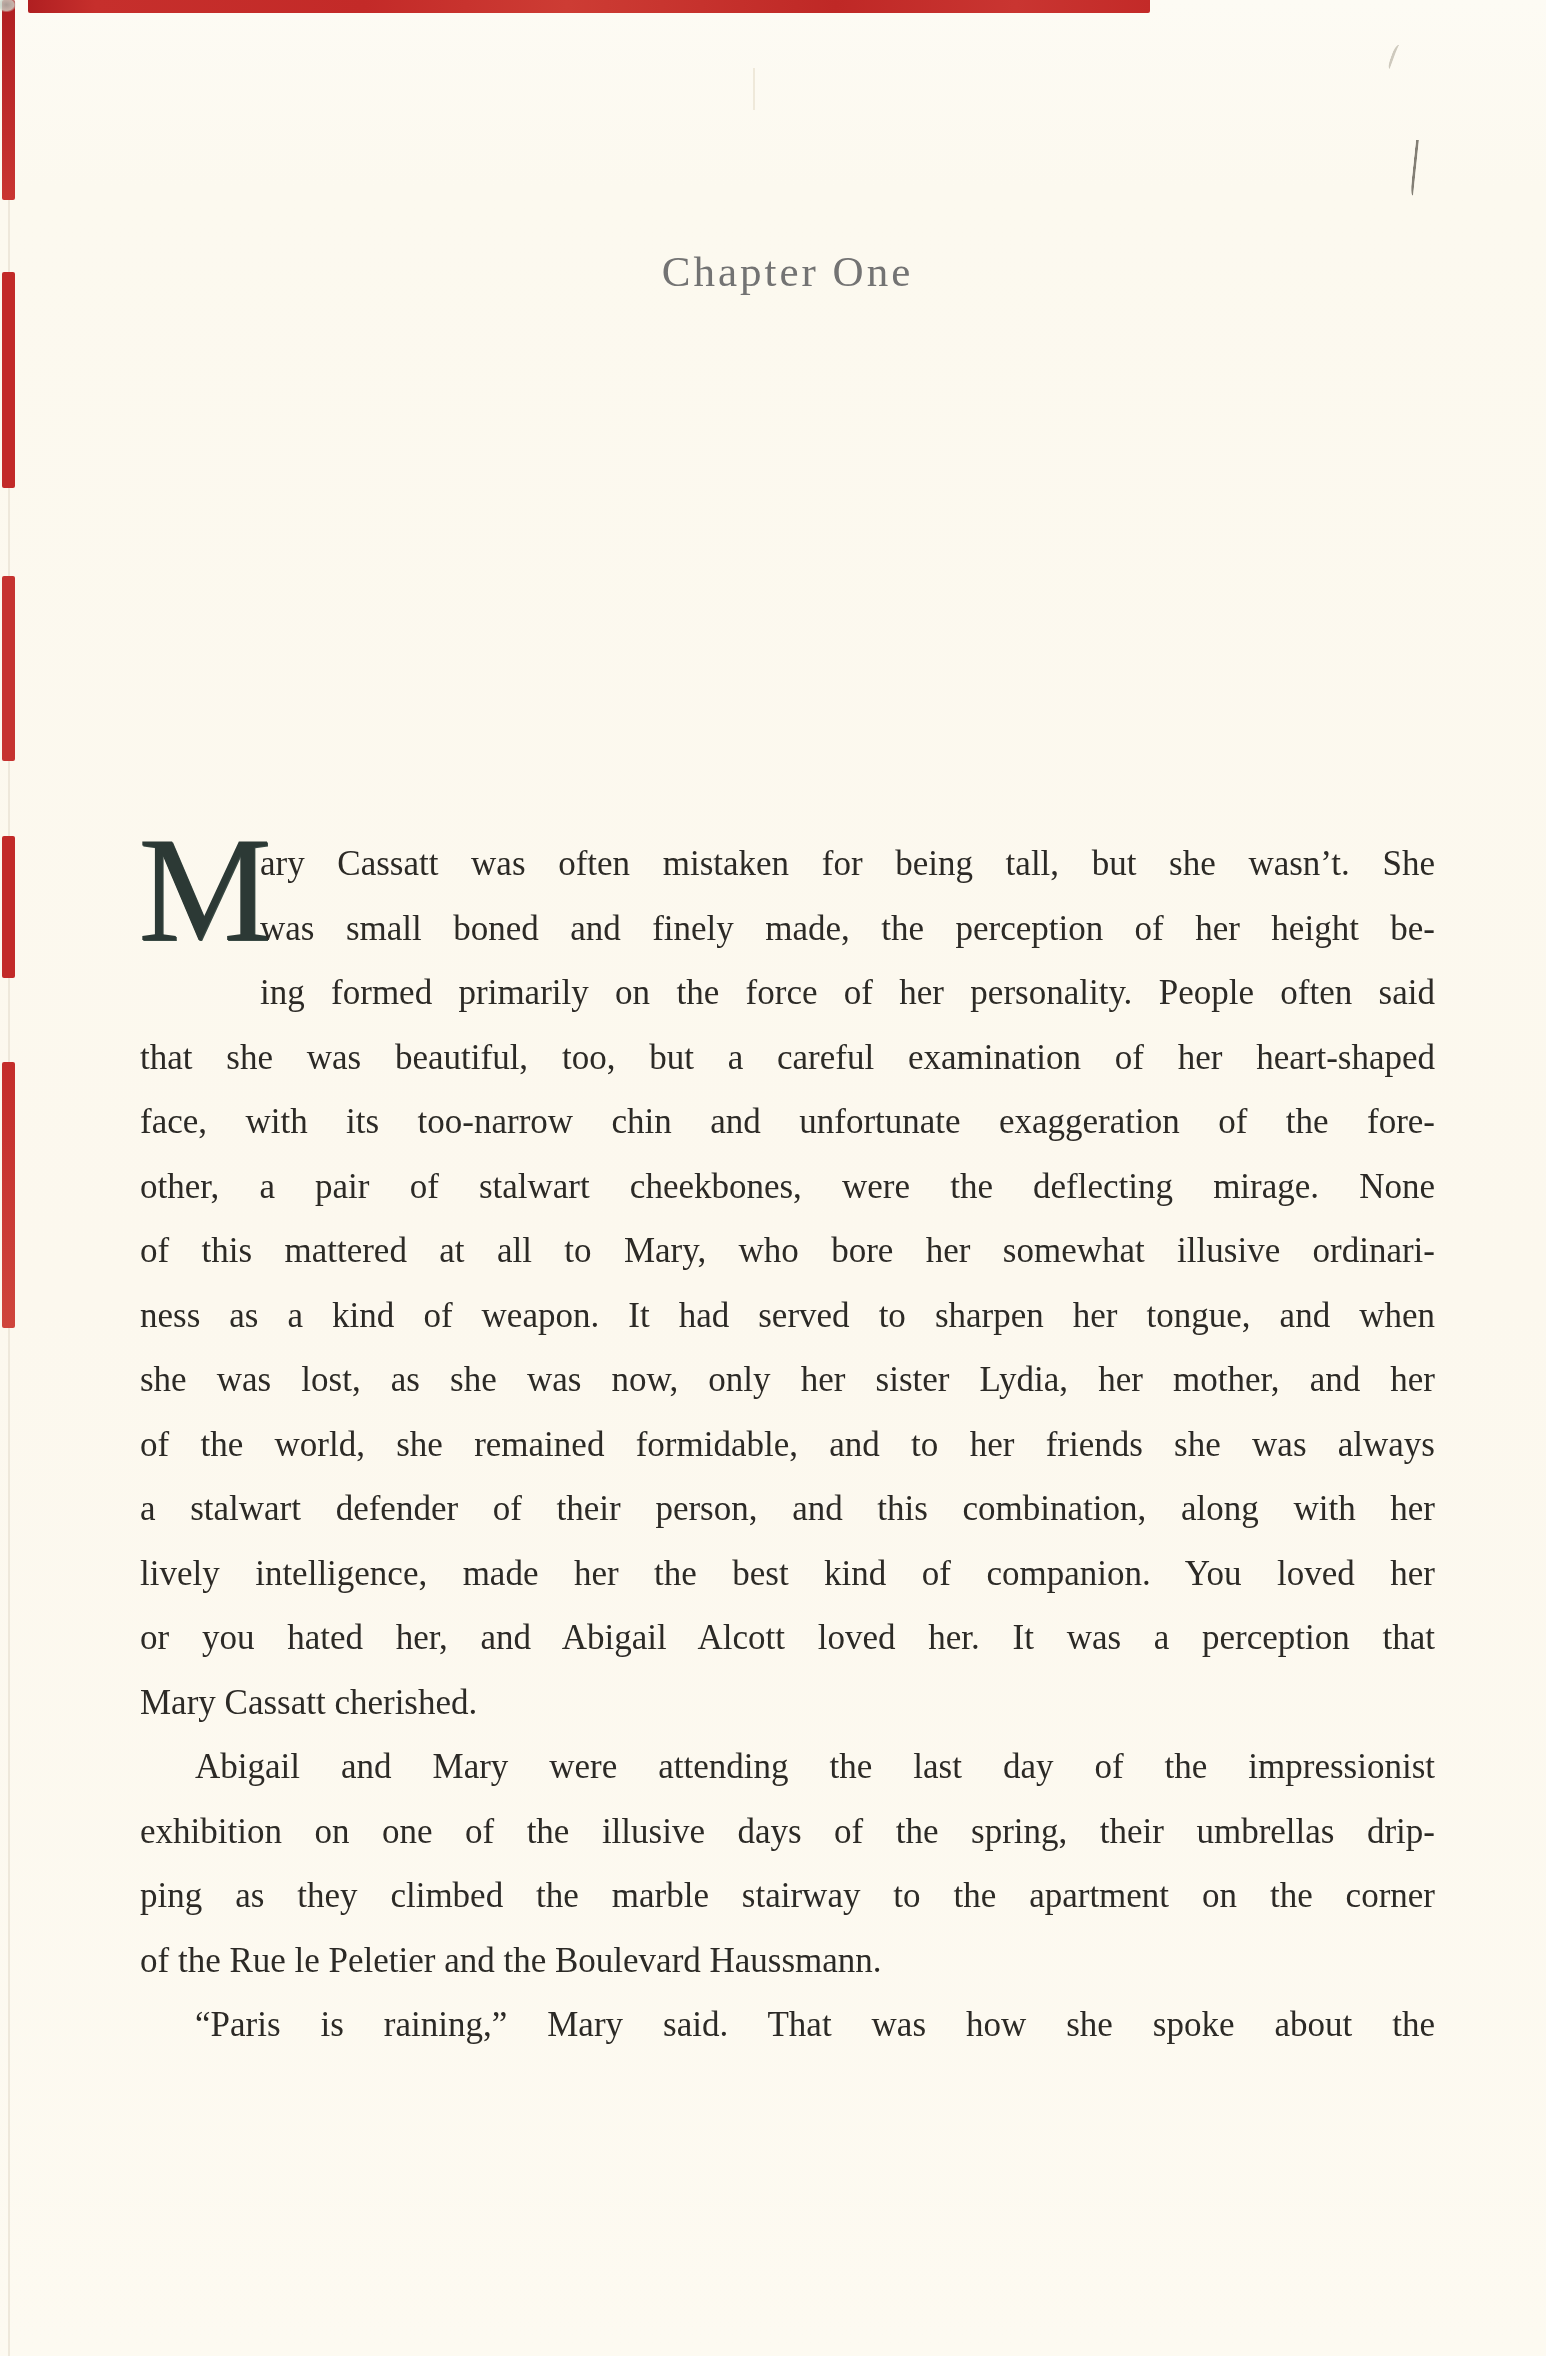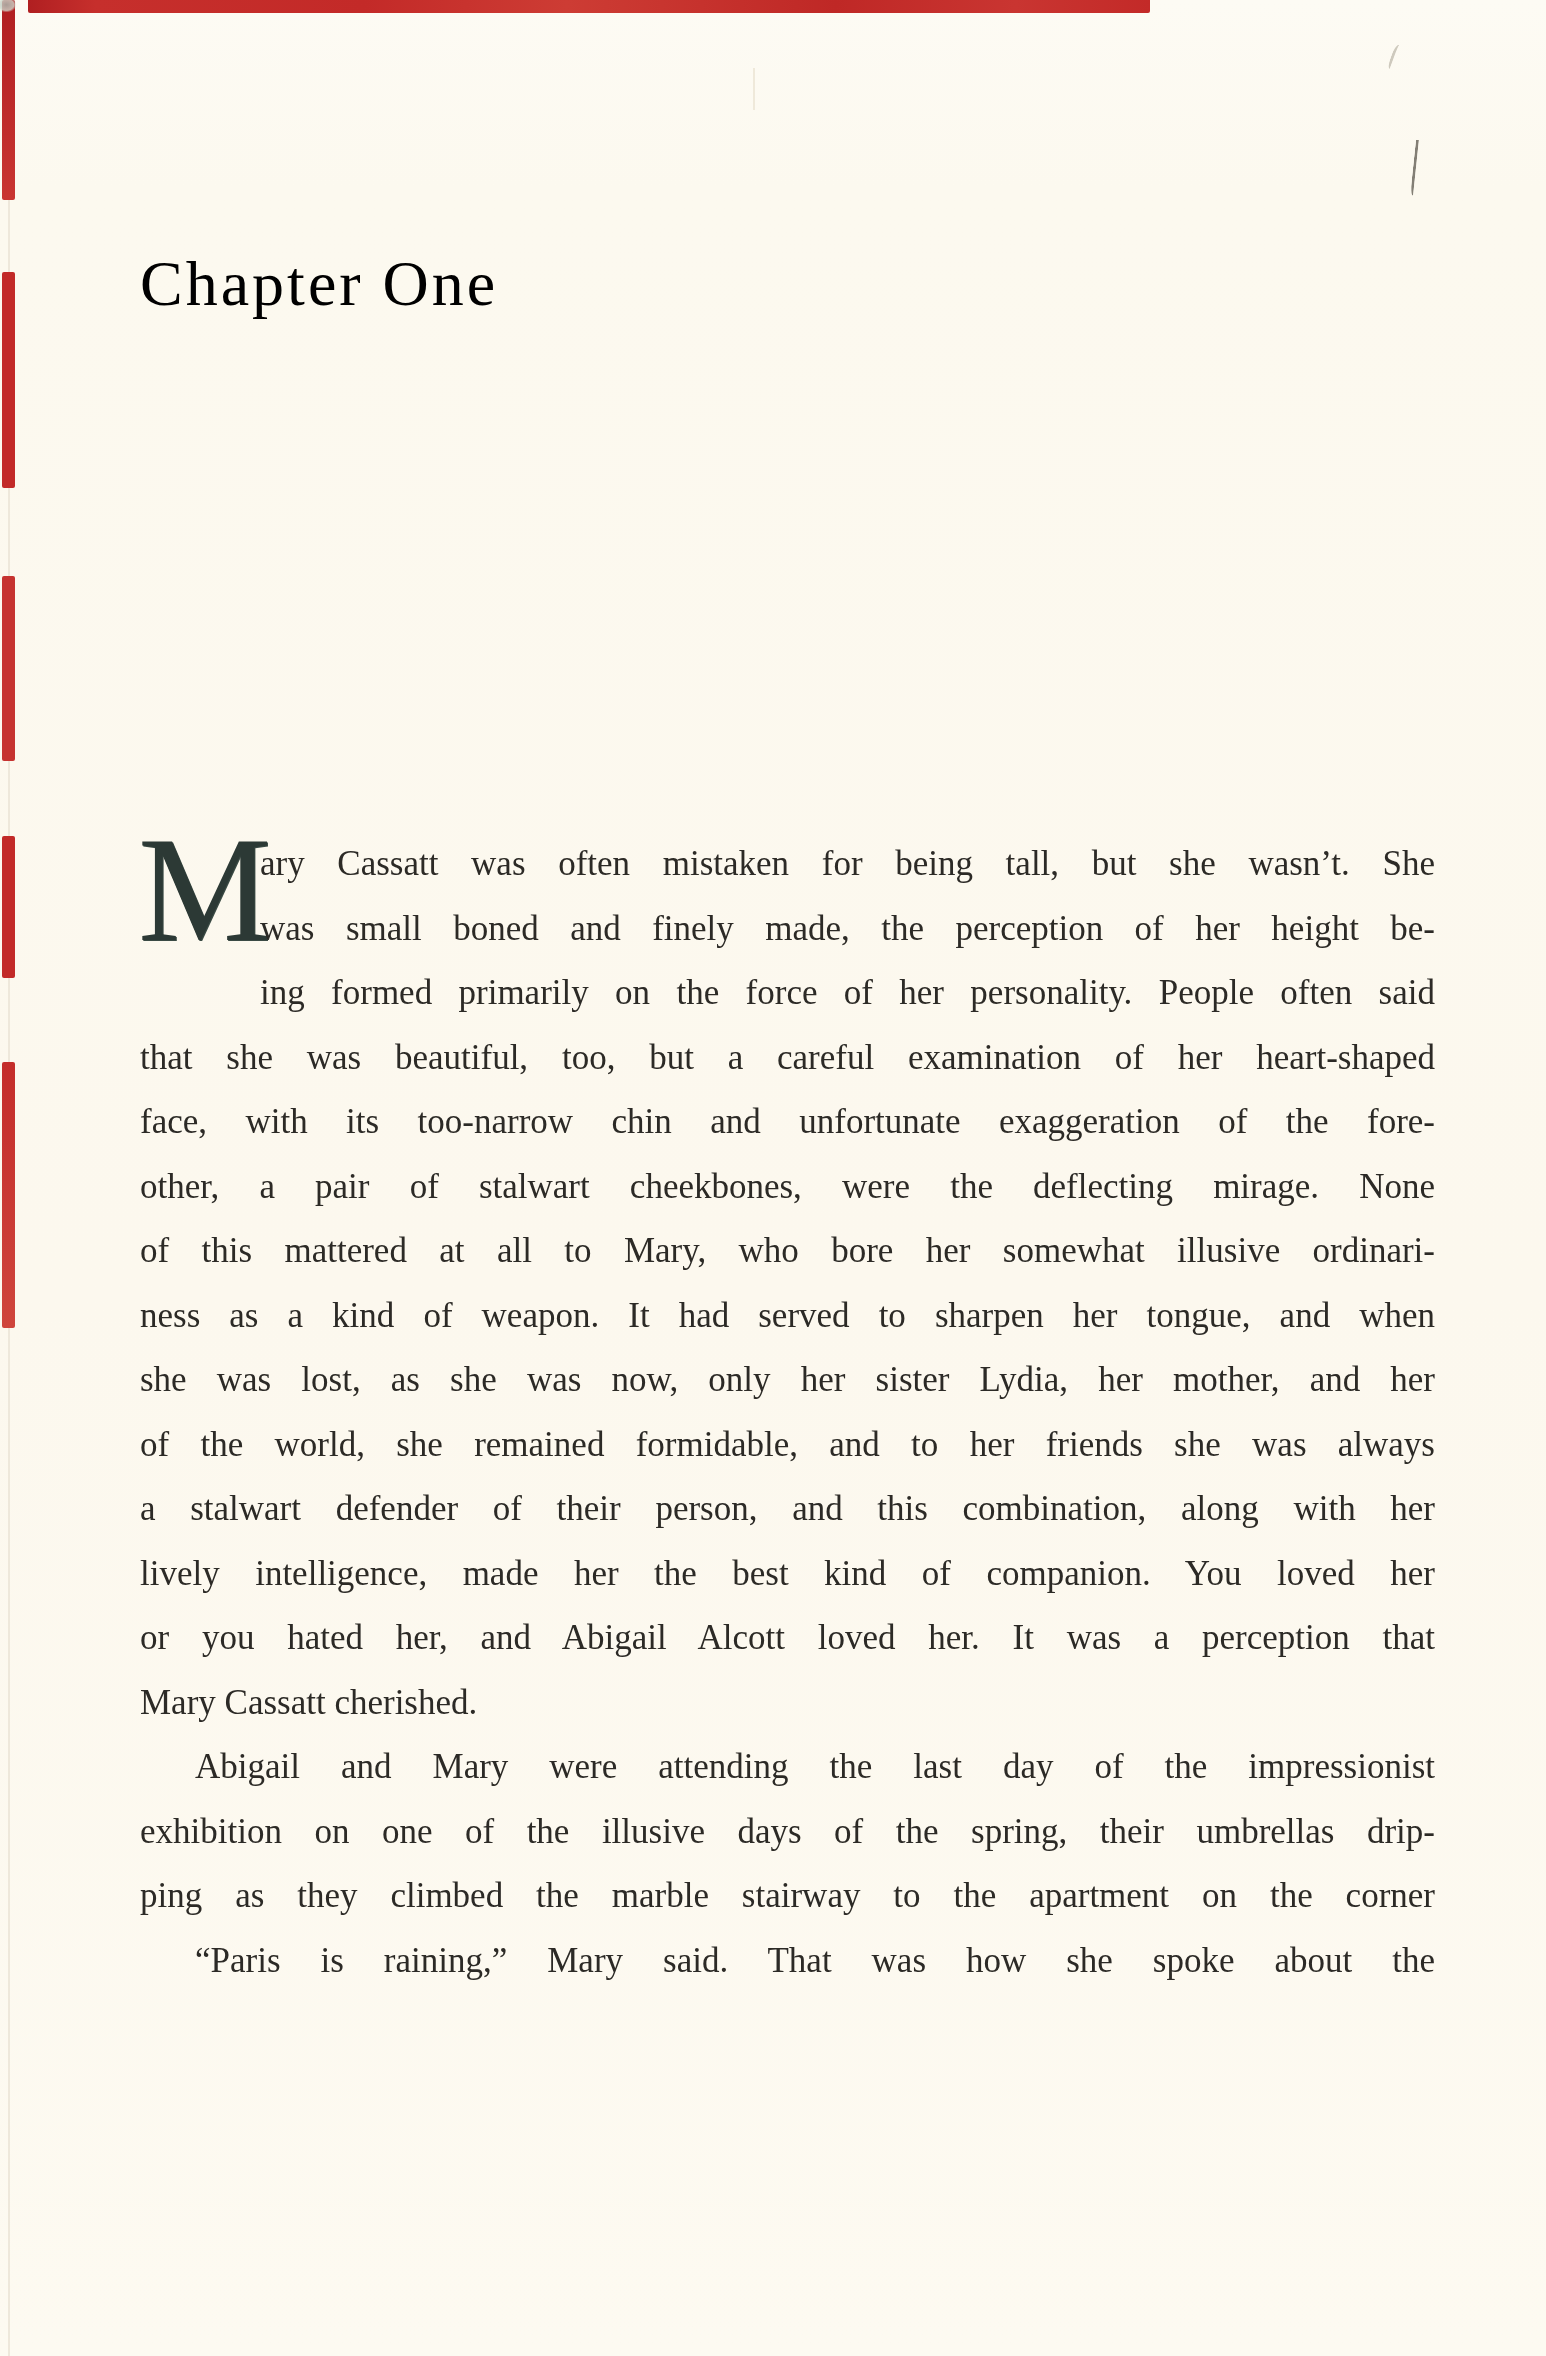--- a/index.html
+++ b/index.html
@@ -53,22 +53,23 @@
     transform: rotate(6deg); opacity: .85;
   }
   .crease {
     position: absolute; left: 753px; top: 68px; width: 2px; height: 42px;
     background: #efe9da;
   }
 
   
   .page-title {
     position: absolute; left: 140px; width: 1295px; top: 247px;
-    font-size: 64px; letter-spacing: 3px;
-    color: #000000;
+    text-align: center;
+    font-size: 43px; letter-spacing: 3px;
+    color: #737373;
   }
 
   
   .body-text {
     position: absolute; left: 140px; top: 832px; width: 1295px;
     font-size: 35px; color: #2c2a26;
   }
   .line {
     line-height: 64.5px;
     text-align: justify;
@@ -120,17 +121,18 @@
     <div class="line">of the world, she remained formidable, and to her friends she was always</div>
     <div class="line">a stalwart defender of their person, and this combination, along with her</div>
     <div class="line">lively intelligence, made her the best kind of companion. You loved her</div>
     <div class="line">or you hated her, and Abigail Alcott loved her. It was a perception that</div>
     <div class="line lastline">Mary Cassatt cherished.</div>
   </div>
   <div>
     <div class="line indent">Abigail and Mary were attending the last day of the impressionist</div>
     <div class="line">exhibition on one of the illusive days of the spring, their umbrellas drip-</div>
     <div class="line">ping as they climbed the marble stairway to the apartment on the corner</div>
+    <div class="line lastline">of the Rue le Peletier and the Boulevard Haussmann.</div>
   </div>
   <div>
     <div class="line indent">“Paris is raining,” Mary said. That was how she spoke about the</div>
   </div>
 </div>
 
 </body></html>

